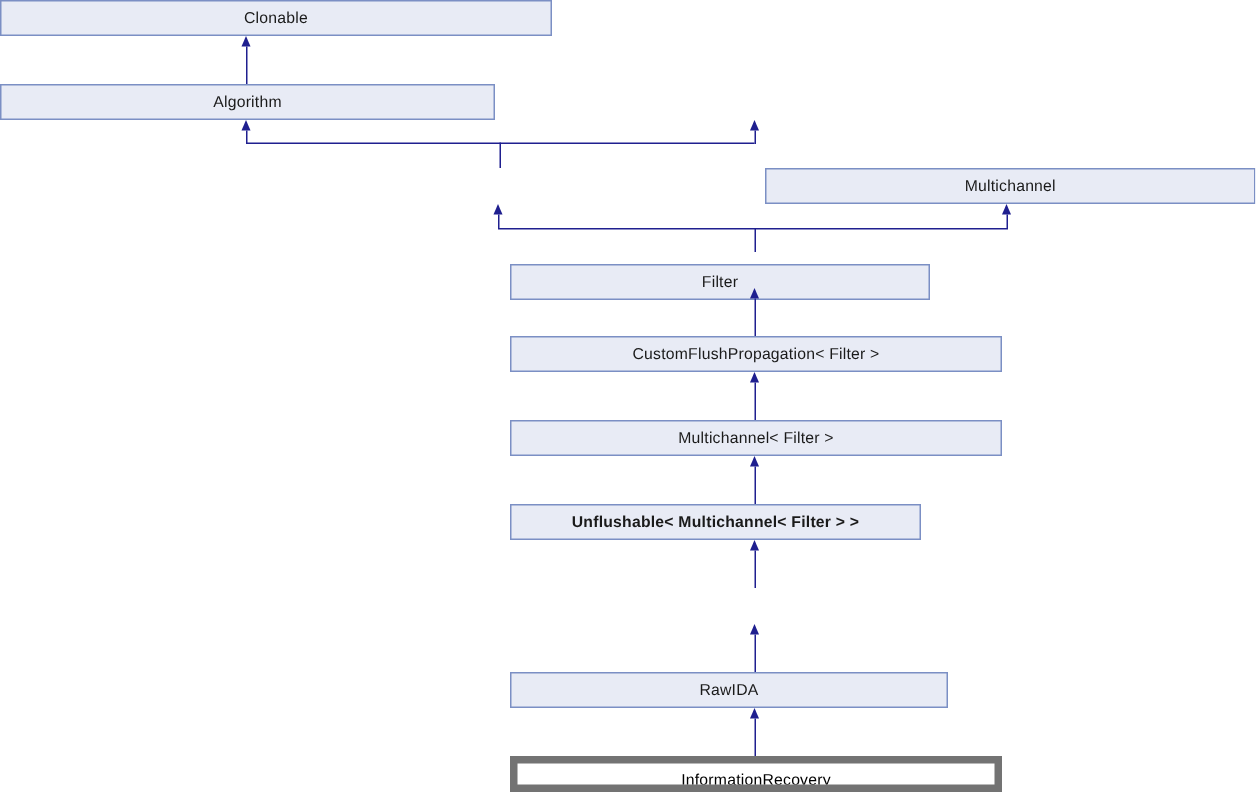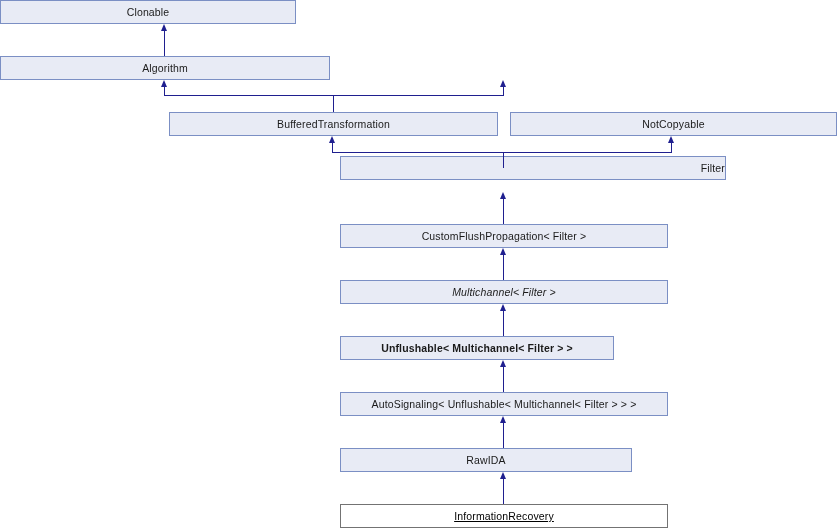--- a/index.html
+++ b/index.html
@@ -28,21 +28,21 @@
     line-height: 22px;
     height: 24px;
     text-align: center;
     white-space: nowrap;
     overflow: hidden;
     letter-spacing: 0.15px;
     cursor: pointer;
   }
   .node.current {
     background: #ffffff;
-    border: 1px solid #737373;
+    border: 5px solid #737373;
     color: #000000;
     text-decoration: underline;
   }
   .edge {
     position: absolute;
     background: #1f1f8f;
   }
   .edge.v { width: 1px; }
   .edge.h { height: 1px; }
   .arrow {
@@ -52,29 +52,27 @@
     border-left: 3.5px solid transparent;
     border-right: 3.5px solid transparent;
     border-bottom: 7px solid #1f1f8f;
   }
 </style>
 </head>
 <body>
 
 <div id="diagram">
 
-  <div class="node" style="left:0px;  top:0px;   width:296px;">Clonable</div>
+  <div class="node" style="left:0px;  top:0px;   width:368px;">Clonable</div>
   <div class="node" style="left:0px;  top:56px;  width:330px;text-align:center;">Algorithm</div>
-  <div class="node" style="left:169px;top:112px; width:329px;">BufferedTransformation</div>
-  <div class="node" style="left:510px;top:112px; width:327px;">NotCopyable</div>
-  <div class="node" style="left:340px;top:156px; width:386px;text-align:right;">Filter</div>
+  <div class="node" style="left:510px;top:112px; width:327px;">Multichannel</div>
+  <div class="node" style="left:340px;top:176px; width:280px;">Filter</div>
   <div class="node" style="left:340px;top:224px; width:328px;">CustomFlushPropagation&lt; Filter &gt;</div>
-  <div class="node" style="left:340px;top:280px; width:328px;font-style:italic;">Multichannel&lt; Filter &gt;</div>
+  <div class="node" style="left:340px;top:280px; width:328px;">Multichannel&lt; Filter &gt;</div>
   <div class="node" style="left:340px;top:336px; width:274px;font-weight:bold;">Unflushable&lt; Multichannel&lt; Filter &gt; &gt;</div>
-  <div class="node" style="left:340px;top:392px; width:328px;">AutoSignaling&lt; Unflushable&lt; Multichannel&lt; Filter &gt; &gt; &gt;</div>
   <div class="node" style="left:340px;top:448px; width:292px;">RawIDA</div>
   <div class="node current" style="left:340px;top:504px; width:328px;">InformationRecovery</div>
 
   <div class="edge v" style="left:164px; top:31px; height:25px;"></div>
   <div class="arrow" style="left:161px; top:24px;"></div>
 
   <div class="edge v" style="left:164px; top:87px; height:9px;"></div>
   <div class="arrow" style="left:161px; top:80px;"></div>
   <div class="edge h" style="left:164px; top:95px; width:339px;"></div>
   <div class="edge v" style="left:503px; top:87px; height:9px;"></div>

